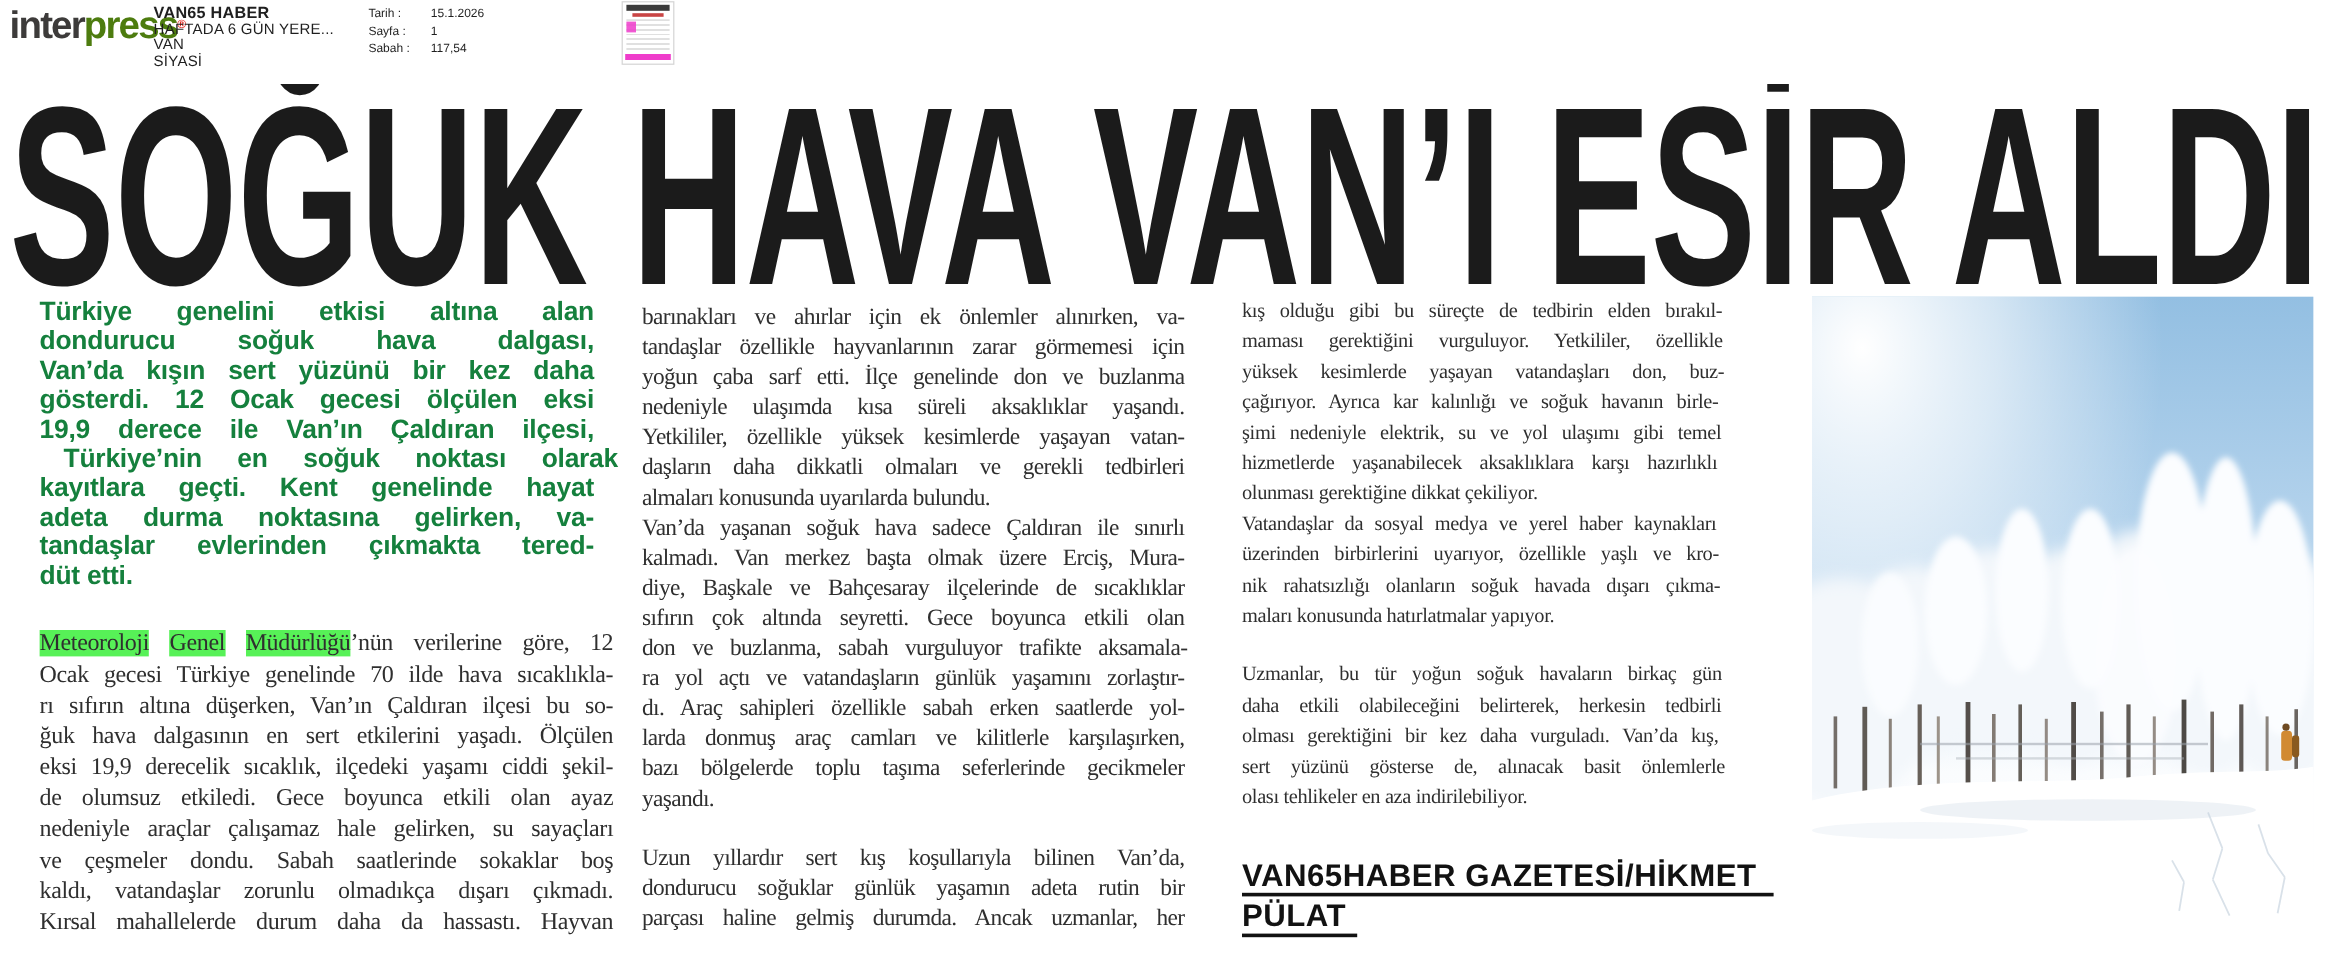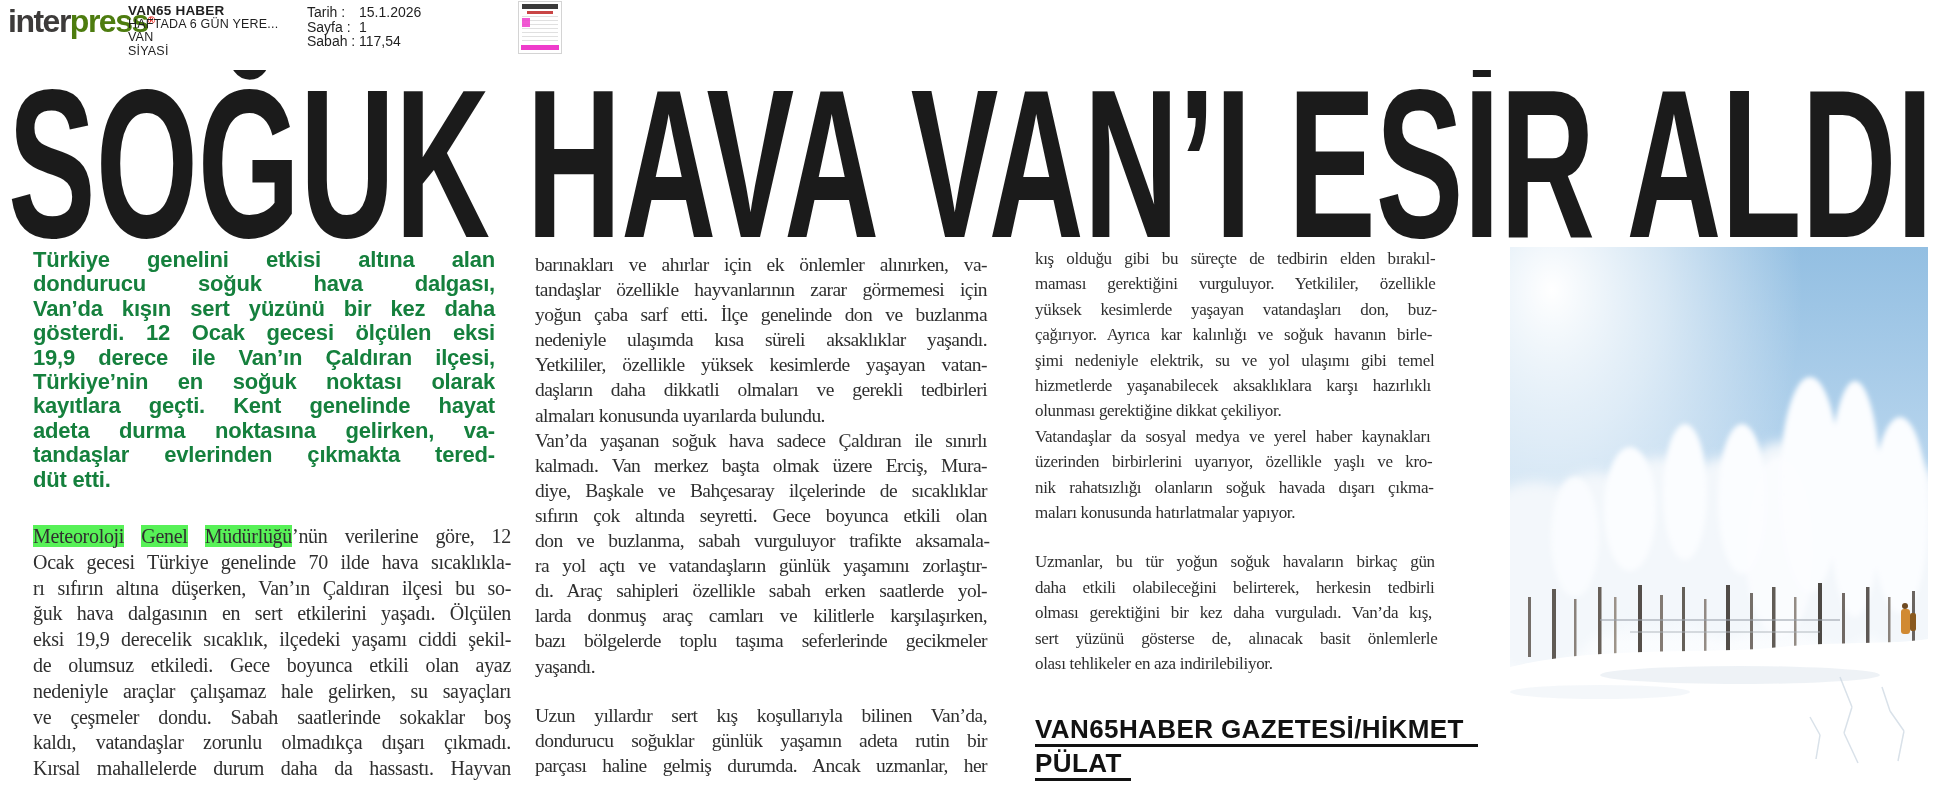--- a/index.html
+++ b/index.html
@@ -6,21 +6,21 @@
   html,body{width:1948px;height:800px}
   body{background:#ffffff;position:relative;overflow:hidden;font-family:"Liberation Sans",sans-serif;color:#1a1a1a}
 
   
   .logo{position:absolute;left:8px;top:4px;font-weight:bold;font-size:32px;letter-spacing:-1.5px;line-height:34px;white-space:nowrap}
   .logo .lg1{color:#3d3b3a}
   .logo .lg2{color:#4d7c0f}
   .logo .lgm{color:#e2231a;font-size:10px;vertical-align:top;letter-spacing:0}
   .pub{position:absolute;left:128px;top:4px;font-size:12.5px;line-height:13.5px;color:#1f1f1f;letter-spacing:.2px}
   .pub .pub-name{font-weight:bold;font-size:13.5px}
-  .meta{position:absolute;left:307px;top:5px;font-size:14px;line-height:14.5px;color:#1f1f1f}
+  .meta{position:absolute;left:307px;top:5px;font-size:10px;line-height:14.5px;color:#1f1f1f}
   .meta-row{display:flex}
   .meta-row .ml{width:52px}
   .thumb{position:absolute;left:518px;top:1px;width:44px;height:53px;background:#fff;border:1px solid #d4d4d4}
   .t-head{position:absolute;left:3px;top:2px;right:3px;height:5px;background:#3a3a3a}
   .t-red{position:absolute;left:8px;top:9px;right:8px;height:3px;background:#c94545}
   .t-txt{position:absolute;left:3px;top:14px;right:3px;bottom:9px;
          background:repeating-linear-gradient(180deg,#e0e0e0 0 1.5px,#ffffff 1.5px 4px),
                     repeating-linear-gradient(90deg,rgba(255,255,255,0) 0 12px,#ffffff 12px 14px)}
   .t-mag{position:absolute;left:2px;bottom:3px;right:2px;height:5px;background:#ef3ccb}
   .t-mag2{position:absolute;left:3px;top:16px;width:8px;height:9px;background:#ef3ccb;opacity:.85}
@@ -91,21 +91,21 @@
 <svg class="headline-svg" width="1948" height="178">
   <text id="headline-text" x="8" y="167" font-family="Liberation Sans, sans-serif" font-weight="bold" font-size="212" fill="#1b1b1b" textLength="1925" lengthAdjust="spacingAndGlyphs">SOĞUK HAVA VAN’I ESİR ALDI</text>
 </svg>
 
 <div id="col1-intro" class="col">
     <div class="tline"><span class="ls" style="word-spacing: 31.3555px;">Türkiye genelini etkisi altına alan</span></div>
     <div class="tline"><span class="ls" style="word-spacing: 45.9115px;">dondurucu soğuk hava dalgası,</span></div>
     <div class="tline"><span class="ls" style="word-spacing: 13.2318px;">Van’da kışın sert yüzünü bir kez daha</span></div>
     <div class="tline"><span class="ls" style="word-spacing: 15.8656px;">gösterdi. 12 Ocak gecesi ölçülen eksi</span></div>
     <div class="tline"><span class="ls" style="word-spacing: 17.4062px;">19,9 derece ile Van’ın Çaldıran ilçesi,</span></div>
-    <div class="tline"><span class="ls" style="word-spacing: 23.7227px;">Türkiye’nin en soğuk noktası olarak</span></div>
+    <div class="tline"><span class="ls" style="word-spacing: 23.7227px; margin-left: 20px;">Türkiye’nin en soğuk noktası olarak</span></div>
     <div class="tline"><span class="ls" style="word-spacing: 22.2891px;">kayıtlara geçti. Kent genelinde hayat</span></div>
     <div class="tline"><span class="ls" style="word-spacing: 23.7148px;">adeta durma noktasına gelirken, va-</span></div>
     <div class="tline"><span class="ls" style="word-spacing: 29.2292px;">tandaşlar evlerinden çıkmakta tered-</span></div>
     <div class="tline"><span class="ls">düt etti.</span></div>
   </div>
 <div id="col1-serif" class="col">
     <div class="tline"><span class="ls" style="word-spacing: 12.4531px;"><span class="hl">Meteoroloji</span><span> </span><span class="hl">Genel</span><span> </span><span class="hl">Müdürlüğü</span><span>’nün verilerine göre, 12</span></span></div>
     <div class="tline"><span class="ls" style="word-spacing: 7.89732px;">Ocak gecesi Türkiye genelinde 70 ilde hava sıcaklıkla-</span></div>
     <div class="tline"><span class="ls" style="word-spacing: 8.125px;">rı sıfırın altına düşerken, Van’ın Çaldıran ilçesi bu so-</span></div>
     <div class="tline"><span class="ls" style="word-spacing: 9.98214px;">ğuk hava dalgasının en sert etkilerini yaşadı. Ölçülen</span></div>

